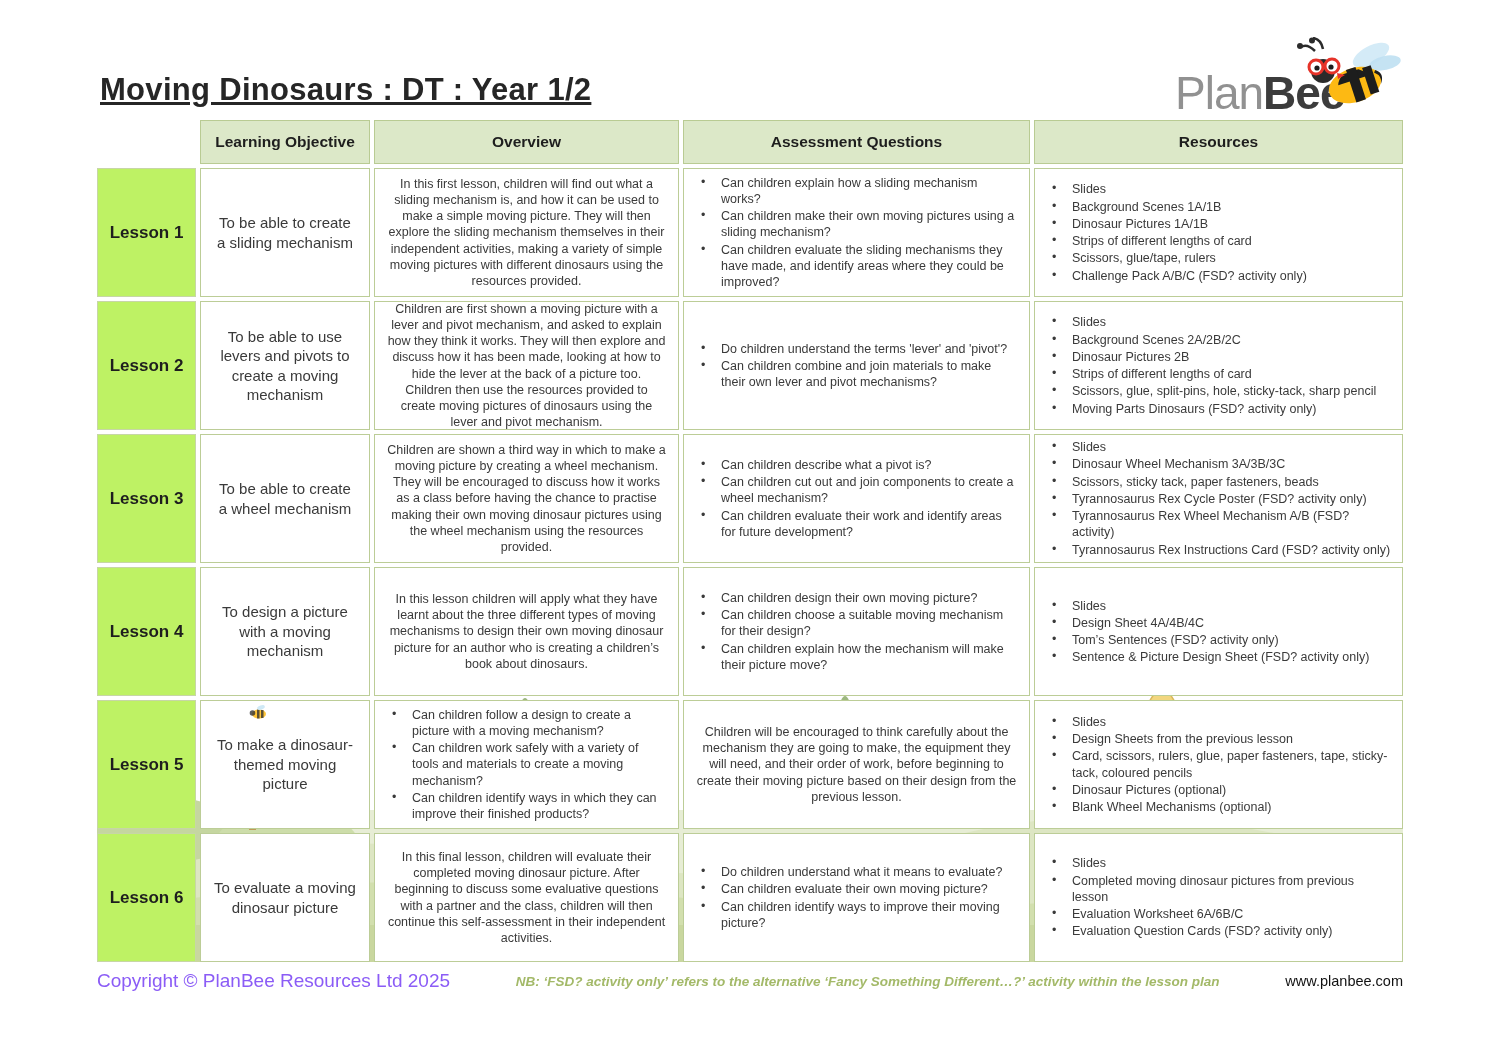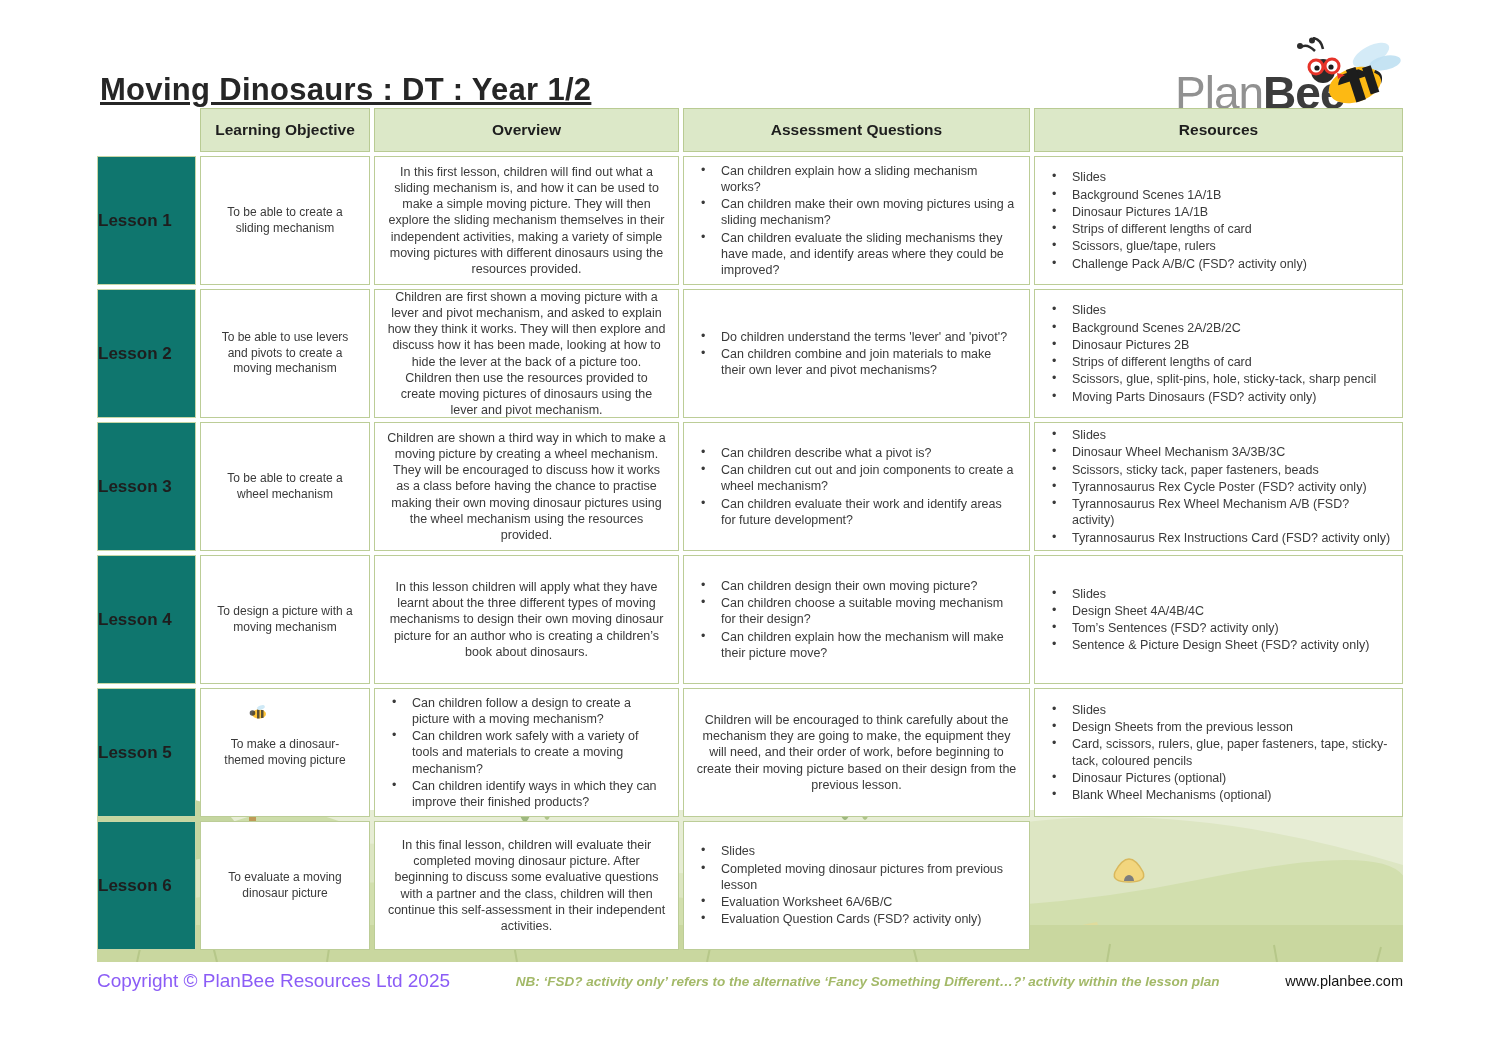--- a/index.html
+++ b/index.html
@@ -13,30 +13,30 @@
   .logo { position:absolute; left:1175px; top:55px; width:230px; height:65px; }
   .logo-text { position:absolute; left:0; bottom:0; font-size:46px; letter-spacing:-1px; }
   .logo-plan { color:#919191; font-weight:400; }
   .logo-bee  { color:#3c3c3c; font-weight:700; }
   .logo-bee-svg { position:absolute; right:0; top:-18px; }
 
   
   .landscape { position:absolute; left:97px; top:690px; width:1306px; height:272px; pointer-events:none; }
 
   
-  .grid { position:absolute; left:97px; top:108px; width:1306px;
+  .grid { position:absolute; left:97px; top:120px; width:1306px;
           display:grid; grid-template-columns:99px 170px 305px 347px 369px;
           grid-template-rows:44px repeat(6,129px); gap:4px; }
   .hcell { background:#dce8c8; border:1.5px solid #b9cb93; display:flex; align-items:center; justify-content:center;
            font-size:15.5px; font-weight:700; color:#1e1e1e; }
   .hspacer { background:transparent; }
-  .label-cell { background:#0f766e; border:1.5px solid #c7d6a6; display:flex; align-items:center; justify-content:flex-start;
+  .label-cell { background:#bef264; border:1.5px solid #c7d6a6; display:flex; align-items:center; justify-content:center;
                 font-size:17px; font-weight:700; color:#1e1e1e; }
   .cell { border:1.5px solid #bccd97; background:#ffffff; padding:8px 10px; display:flex; flex-direction:column; justify-content:center; }
-  .cell.objective { text-align:center; font-size:12px; color:#3a3a3a; line-height:1.3; padding:8px 12px; }
+  .cell.objective { text-align:center; font-size:15px; color:#3a3a3a; line-height:1.3; padding:8px 12px; }
   .cell.overview  { text-align:center; font-size:12.5px; color:#3a3a3a; line-height:1.3; padding:8px 12px; }
   .cell ul { list-style:none; font-size:12.5px; color:#3a3a3a; line-height:1.3; }
   .cell li { position:relative; padding-left:27px; margin:1px 0; }
   .cell li::before { content:"•"; position:absolute; left:7px; top:-1px; }
 
   
   .footer { position:absolute; left:97px; top:963px; width:1306px; height:36px; display:flex; align-items:center; }
   .footer .copyright { font-size:19px; color:#8b5cf6; }
   .footer .nb { flex:1; text-align:center; font-size:13.5px; font-weight:700; font-style:italic; color:#a3b968; }
   .footer .website { font-size:14.5px; color:#111; }
@@ -269,20 +269,27 @@
 
   <div class="label-cell row6">
         <span class="lesson-text">Lesson 6</span>
       </div>
   <div class="cell objective row6">
         <span class="obj-text">To evaluate a moving dinosaur picture</span>
       </div>
   <div class="cell overview row6">
         <span class="ov-text">In this final lesson, children will evaluate their completed moving dinosaur picture. After beginning to discuss some evaluative questions with a partner and the class, children will then continue this self-assessment in their independent activities.</span>
       </div>
+  <div class="cell questions row6">
+        <ul>
+          <li>Do children understand what it means to evaluate?</li>
+          <li>Can children evaluate their own moving picture?</li>
+          <li>Can children identify ways to improve their moving picture?</li>
+        </ul>
+      </div>
   <div class="cell resources row6">
         <ul>
           <li>Slides</li>
           <li>Completed moving dinosaur pictures from previous lesson</li>
           <li>Evaluation Worksheet 6A/6B/C</li>
           <li>Evaluation Question Cards (FSD? activity only)</li>
         </ul>
       </div>
 </div>
 

